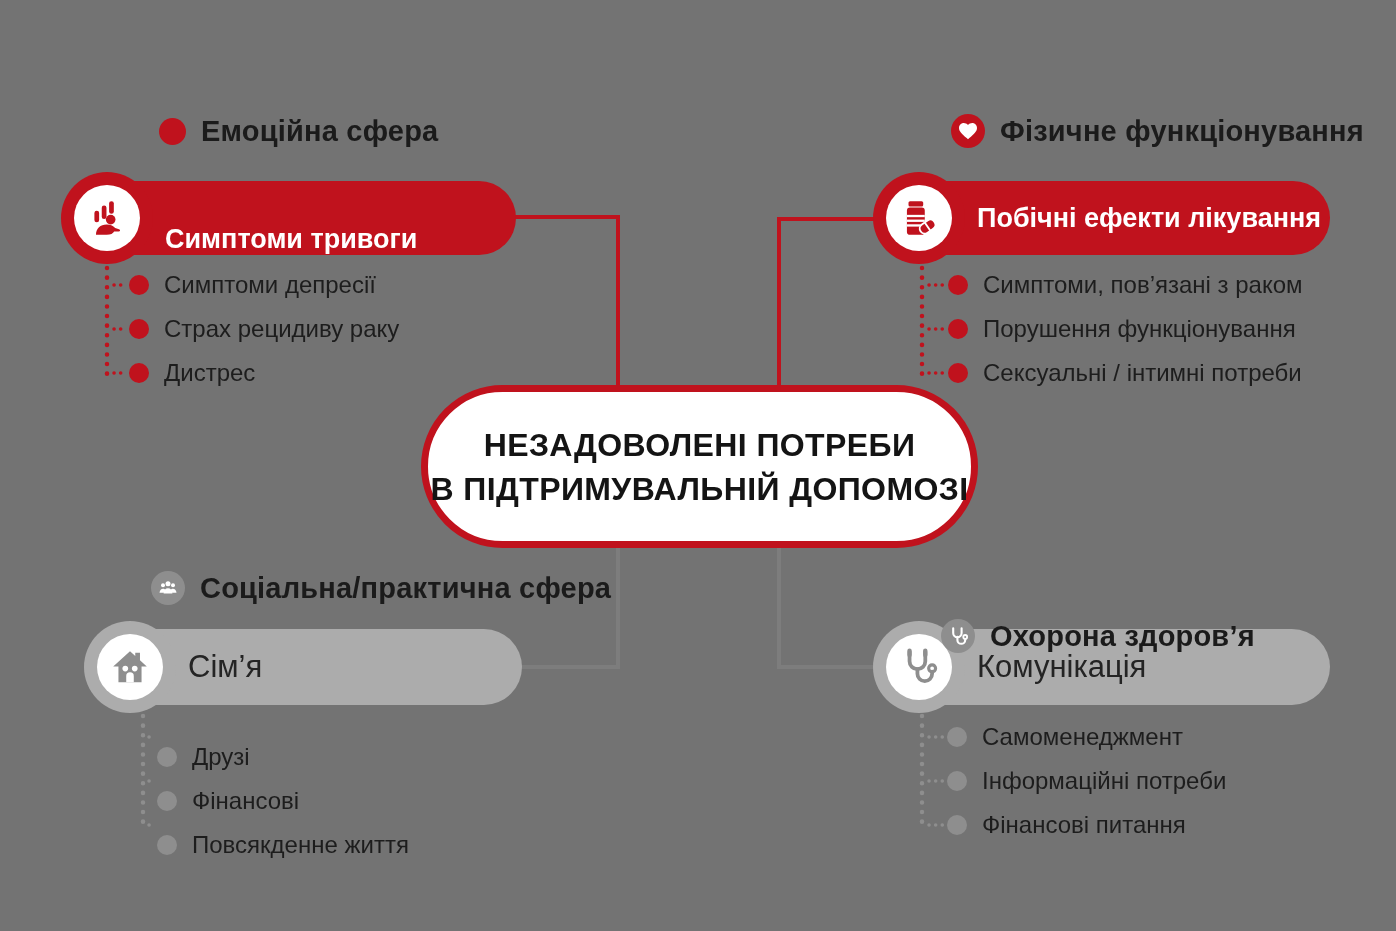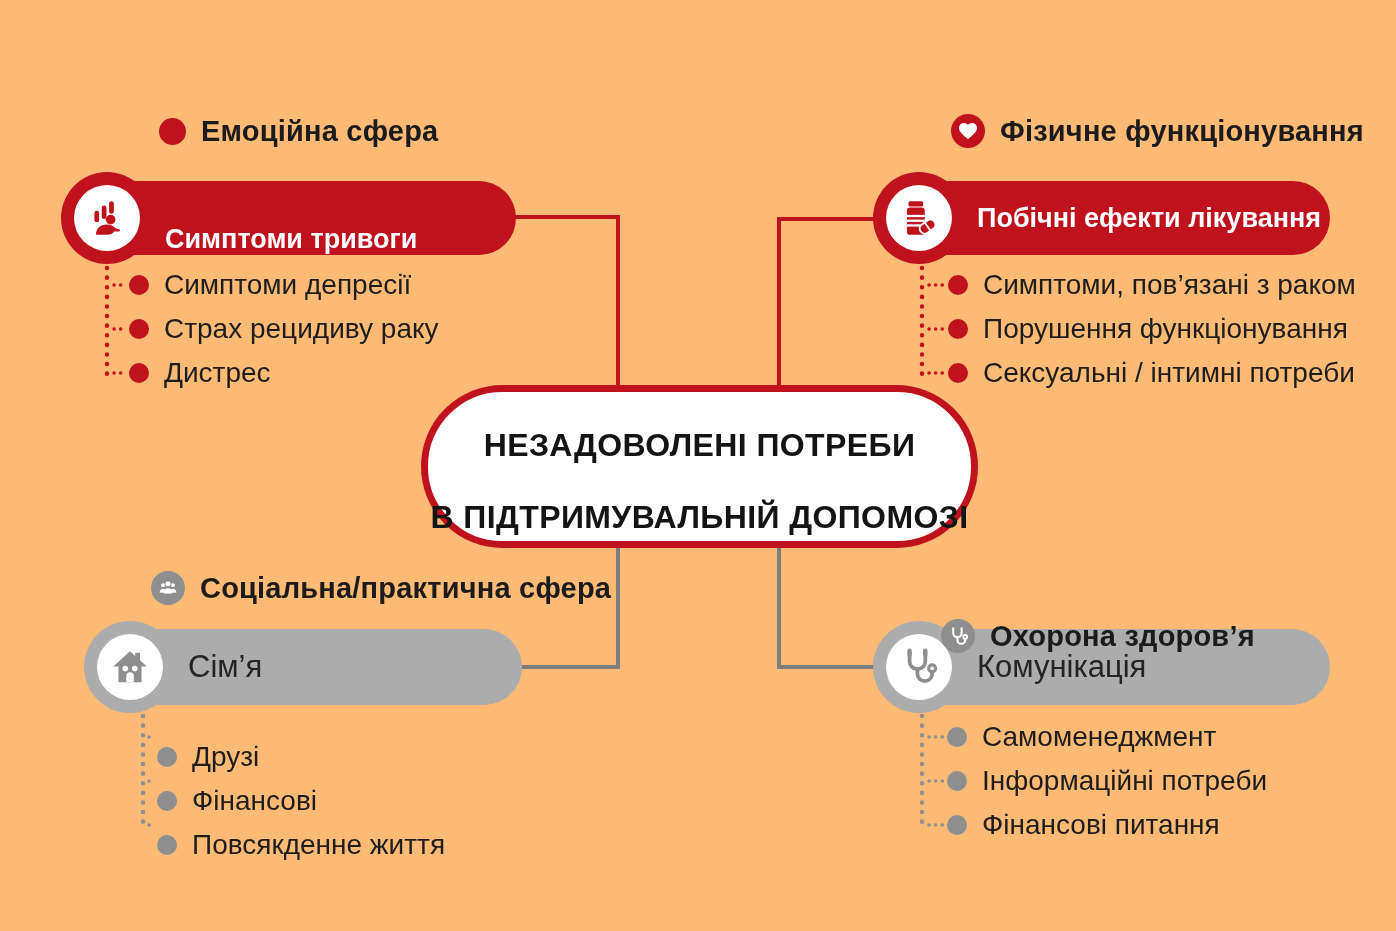--- a/index.html
+++ b/index.html
@@ -1,17 +1,17 @@
 <!DOCTYPE html>
 <html><head>
 <meta charset="utf-8">
 <style>
   html,body{margin:0;padding:0;background:#ffffff;}
   .canvas{
-    position:relative;width:1396px;height:931px;background:#fdba74;overflow:hidden;
+    position:relative;width:1396px;height:931px;background:#737373;overflow:hidden;
     font-family:"Liberation Sans","DejaVu Sans",sans-serif;color:#1a1a1a;
   }
   svg.connectors{position:absolute;left:0;top:0;z-index:1;}
   .red-line{fill:none;stroke:#c0121d;stroke-width:4;}
   .gray-line{fill:none;stroke:#7d7d7d;stroke-width:4;}
   .dots-red{stroke:#c0121d;stroke-width:4.5;stroke-linecap:round;stroke-dasharray:0.1 9.5;fill:none;}
   .dots-gray{stroke:#8e8e8e;stroke-width:4.5;stroke-linecap:round;stroke-dasharray:0.1 9.5;fill:none;}
   .stub-red{stroke:#c0121d;stroke-width:3.5;stroke-linecap:round;stroke-dasharray:0.1 6.5;fill:none;}
   .stub-gray{stroke:#8e8e8e;stroke-width:3.5;stroke-linecap:round;stroke-dasharray:0.1 6.5;fill:none;}
 
@@ -38,27 +38,27 @@
   .pill.gray .pill-cap-inner{color:#8e8e8e;}
   .pill-label{margin-left:100px;white-space:nowrap;}
   .pill.red .pill-label{color:#ffffff;font-size:27px;font-weight:700;}
   .pill.gray .pill-label{color:#242424;font-size:31px;font-weight:400;}
 
   .sublist{position:absolute;display:flex;flex-direction:column;gap:20px;z-index:3;}
   .subitem{display:flex;align-items:center;height:24px;}
   .bullet{width:20px;height:20px;border-radius:50%;flex:0 0 auto;margin-right:15px;}
   .bullet.red{background:#c0121d;}
   .bullet.gray{background:#8e8e8e;}
-  .subtext{font-size:28px;color:#1d1d1d;white-space:nowrap;}
+  .subtext{font-size:24px;color:#1d1d1d;white-space:nowrap;}
 
   .center-box{position:absolute;left:421px;top:385px;width:557px;height:163px;
     background:#ffffff;border:7px solid #c0121d;border-radius:86px;z-index:5;
     display:flex;flex-direction:column;align-items:center;justify-content:center;box-sizing:border-box;}
   .center-box .cline{font-size:32px;font-weight:700;color:#141414;line-height:44px;
-    letter-spacing:0.4px;white-space:nowrap;margin-top:28px;}
+    letter-spacing:0.4px;white-space:nowrap;}
 </style>
 </head>
 <body>
 
 <div class="canvas">
 
   <svg class="connectors" width="1396" height="931">
 
     <polyline class="red-line" points="514,217 618,217 618,400"></polyline>
     <polyline class="red-line" points="879,219 779,219 779,400"></polyline>

